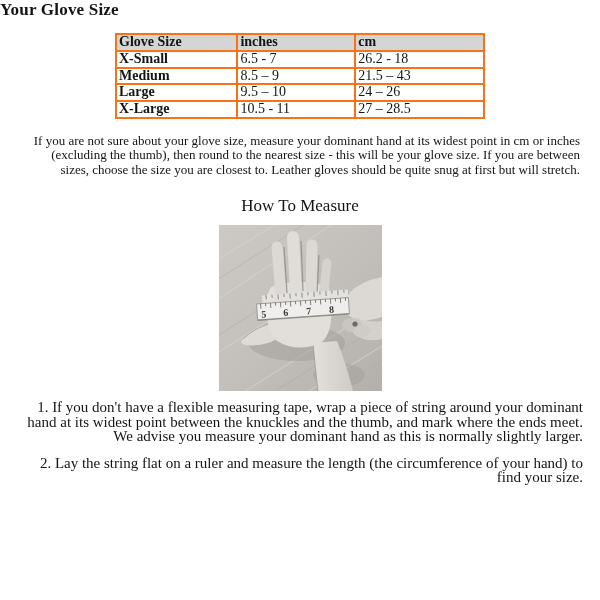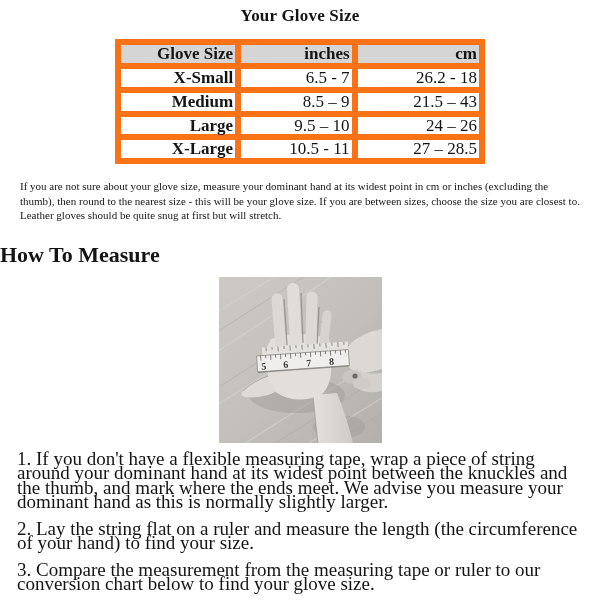--- a/index.html
+++ b/index.html
@@ -8,81 +8,81 @@
     position: relative;
     width: 600px;
     height: 600px;
     margin: 0 auto;
     background: #ffffff;
     font-family: "Liberation Serif", "DejaVu Serif", serif;
     color: #141414;
     overflow: hidden;
   }
   .doc-title {
-    padding-top: 6px;
-    text-align: center;
+    text-align: left;
     font-size: 17px;
     font-weight: bold;
     letter-spacing: 0.2px;
   }
   table.size-table {
     border-collapse: collapse;
     margin: 13px auto 0 auto;
     width: 370px;
     table-layout: fixed;
   }
   table.size-table th,
   table.size-table td {
-    border: 6px solid #f97316;
-    text-align: right;
+    border: 2px solid #f97316;
+    text-align: left;
     vertical-align: middle;
-    font-size: 17px;
+    font-size: 14px;
     height: 14px;
     padding: 0 2px;
     line-height: 1.05;
   }
   table.size-table th {
     background: #d5d5d5;
     font-weight: bold;
     height: 17px;
   }
   table.size-table col.c1 { width: 33%; }
   table.size-table col.c2 { width: 32%; }
   table.size-table col.c3 { width: 35%; }
   table.size-table td.size-name { font-weight: bold; }
   .intro {
     width: 560px;
     margin: 15px auto 0 auto;
-    text-align: left;
-    font-size: 11px;
+    text-align: right;
+    font-size: 13px;
     line-height: 14.5px;
   }
   .section-title {
     margin-top: 19px;
-    font-size: 22px;
-    font-weight: bold;
+    text-align: center;
+    font-size: 17px;
+    font-weight: normal;
   }
   .photo-wrap {
     margin-top: 9px;
     display: flex;
     justify-content: center;
   }
   .photo-frame {
     width: 163px;
     height: 166px;
     display: block;
   }
   .steps {
     margin-top: 9px;
   }
   .step {
     width: 566px;
     margin: 0 auto 12px auto;
-    text-align: left;
-    font-size: 19px;
+    text-align: right;
+    font-size: 15px;
     line-height: 14.5px;
   }
 </style>
 </head>
 <body>
 
 <div class="page">
 
   <div class="doc-title">Your Glove Size</div>
 
@@ -244,16 +244,15 @@
           <text x="110" y="90">8</text>
         </g>
         <line x1="38" y1="92.5" x2="130" y2="92.5" stroke="#7d7a76" stroke-width="1.2" opacity="0.7"></line>
       </g>
     </svg>
   </div>
 
   <div class="steps">
     <div class="step">1. If you don't have a flexible measuring tape, wrap a piece of string around your dominant hand at its widest point between the knuckles and the thumb, and mark where the ends meet. We advise you measure your dominant hand as this is normally slightly larger.</div>
     <div class="step">2. Lay the string flat on a ruler and measure the length (the circumference of your hand) to find your size.</div>
-    <div class="step">3. Compare the measurement from the measuring tape or ruler to our conversion chart below to find your glove size.</div>
   </div>
 
 </div>
 
 </body></html>

